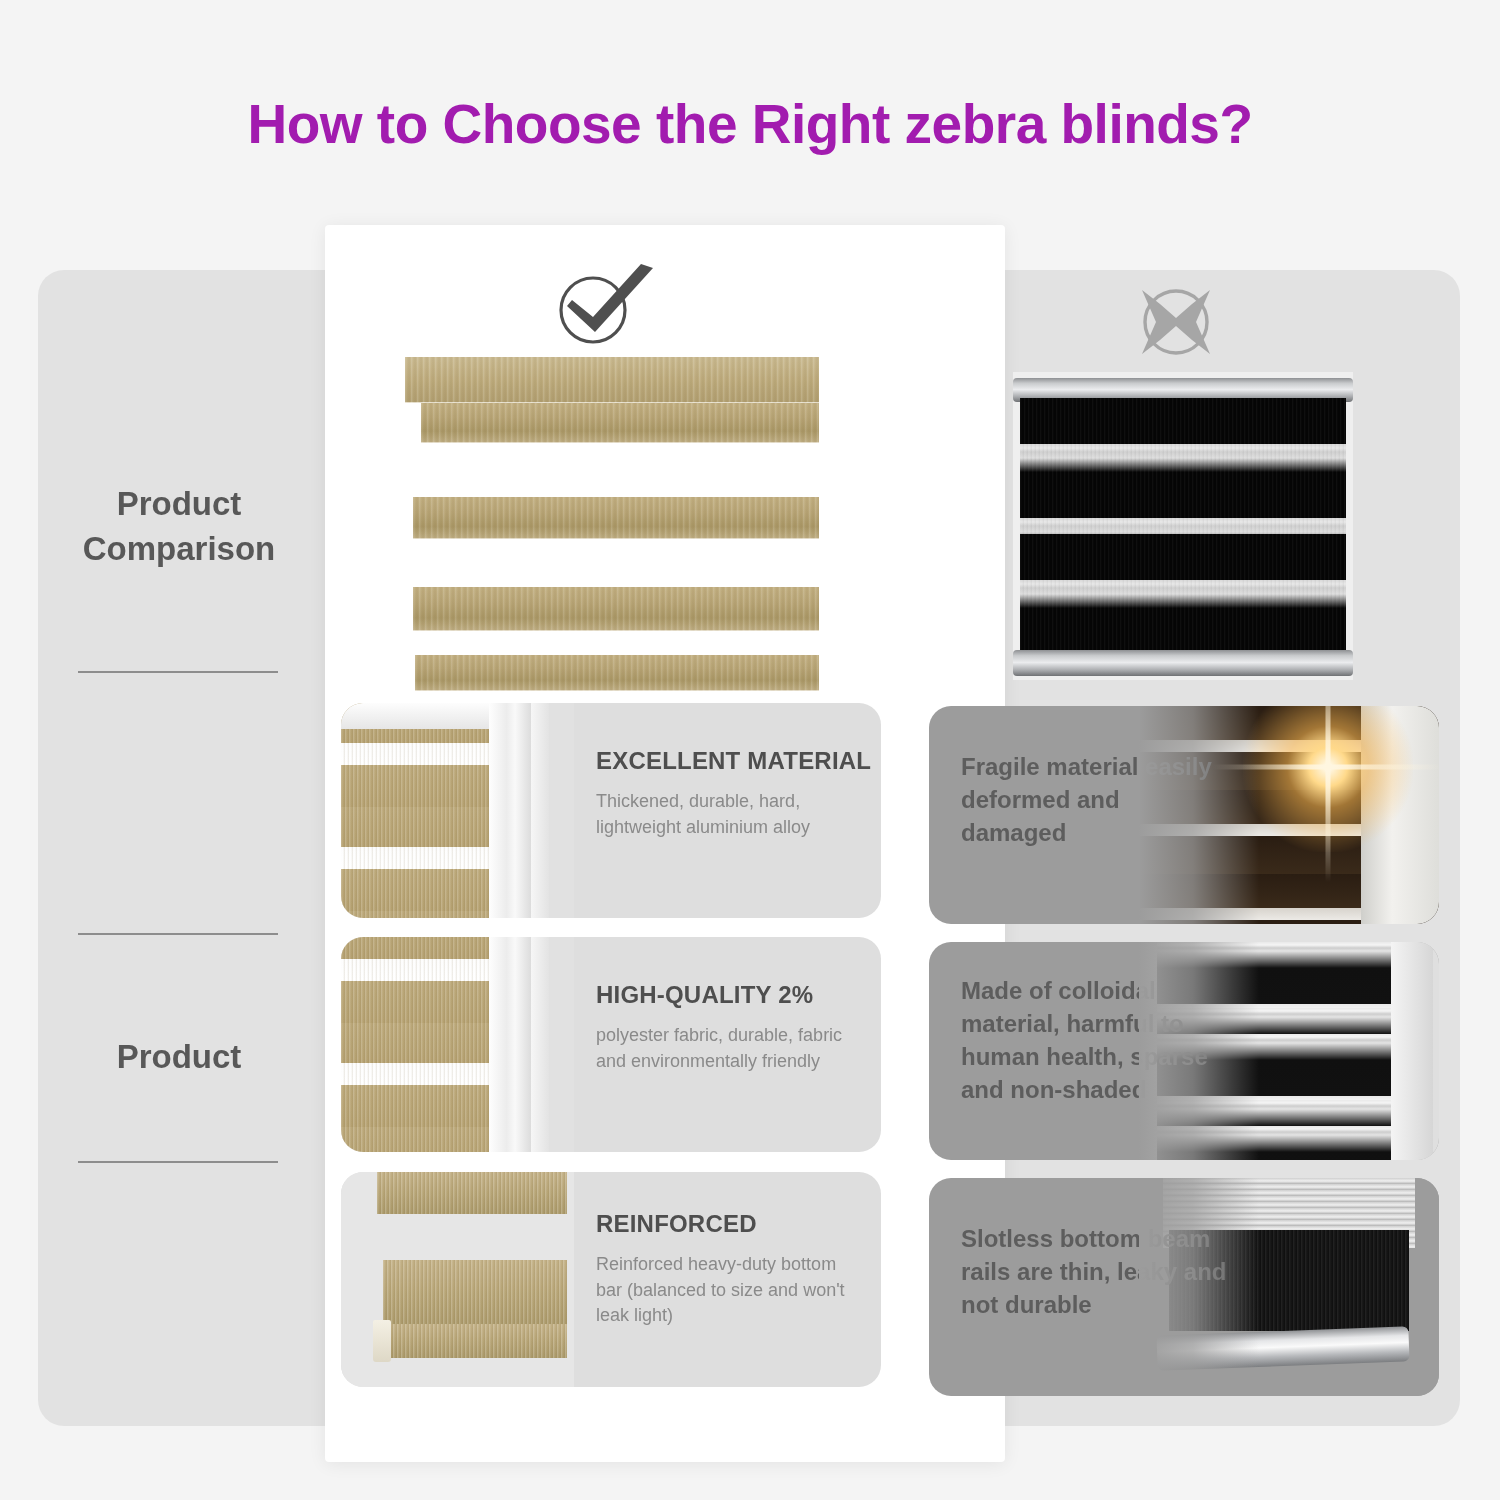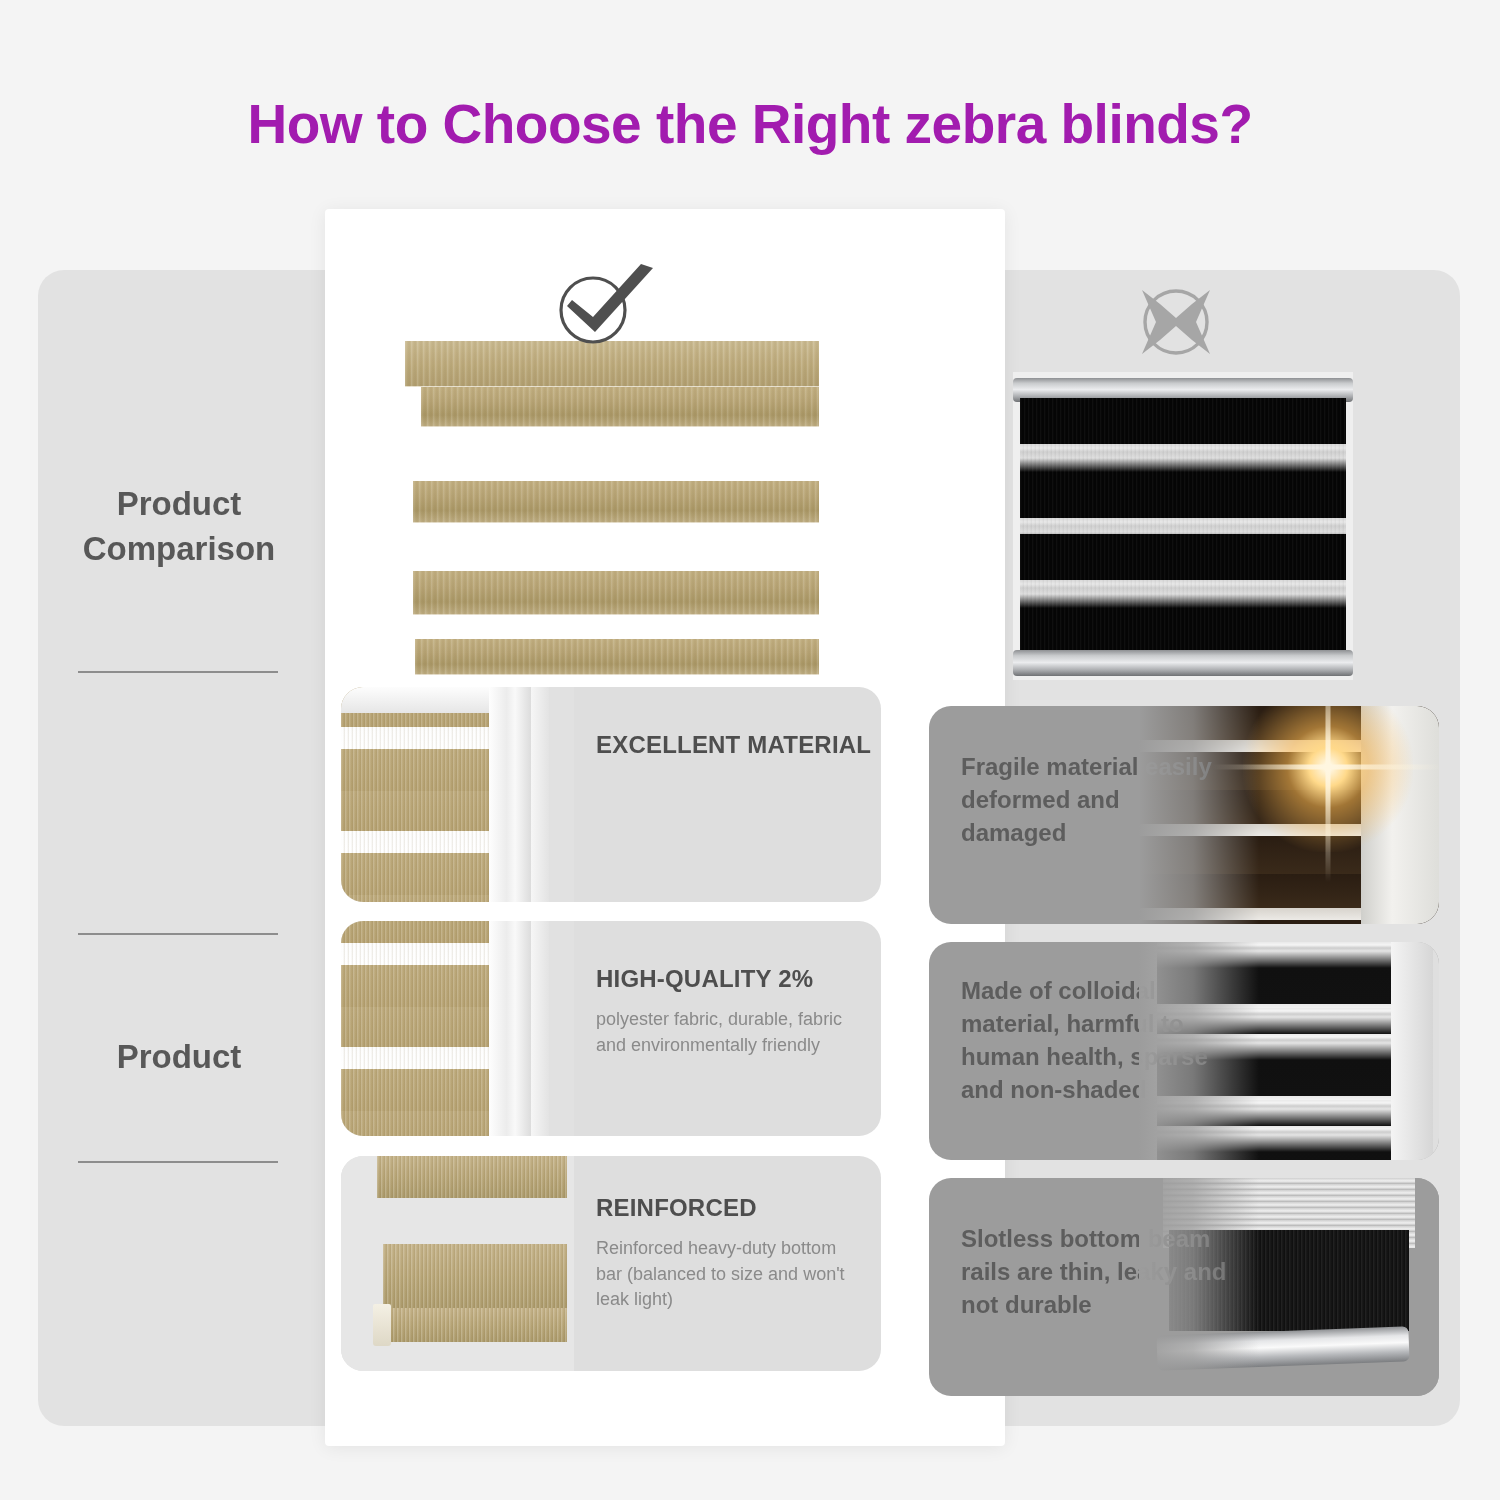--- a/index.html
+++ b/index.html
@@ -75,21 +75,21 @@
     background: #8d8d8d;
   }
   .label-divider.d0 { top: 401px; }
   .label-divider.d1 { top: 663px; }
   .label-divider.d2 { top: 891px; }
 
   
   .good-card {
     position: absolute;
     left: 325px;
-    top: 209px;
+    top: 225px;
     width: 680px;
     height: 1237px;
     background: #ffffff;
     border-radius: 4px;
     box-shadow: 0 2px 18px rgba(0,0,0,0.07);
     overflow: hidden;
   }
 
   
   .bad-col {
@@ -448,20 +448,21 @@
         <div class="win-closeup">
           <div class="win-blind"></div>
           <div class="win-headrail"></div>
           <div class="win-frame"></div>
           <div class="win-frame2"></div>
           <div class="win-wall"></div>
         </div>
       </div>
       <div class="feat-text">
         <div class="feat-title">EXCELLENT MATERIAL</div>
+        <div class="feat-desc">Thickened, durable, hard, lightweight aluminium alloy</div>
       </div>
     </div>
 
     <div class="feat-card f1">
       <div class="feat-img">
         <div class="win-closeup">
           <div class="win-blind" style="background-position:0 -18px;"></div>
           <div class="win-frame"></div>
           <div class="win-frame2"></div>
           <div class="win-wall"></div>

